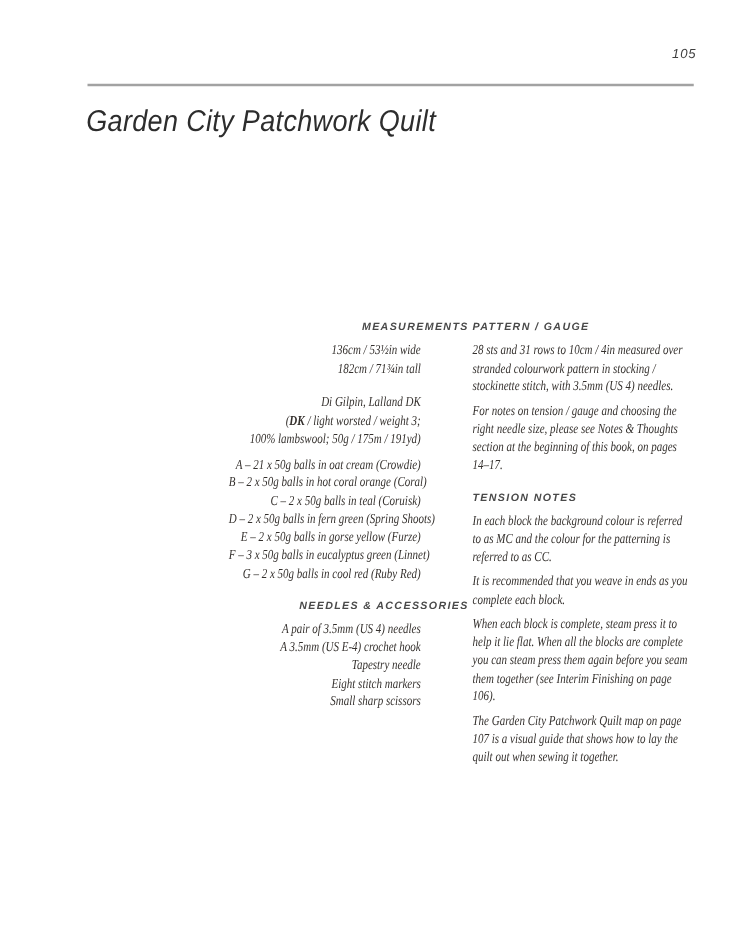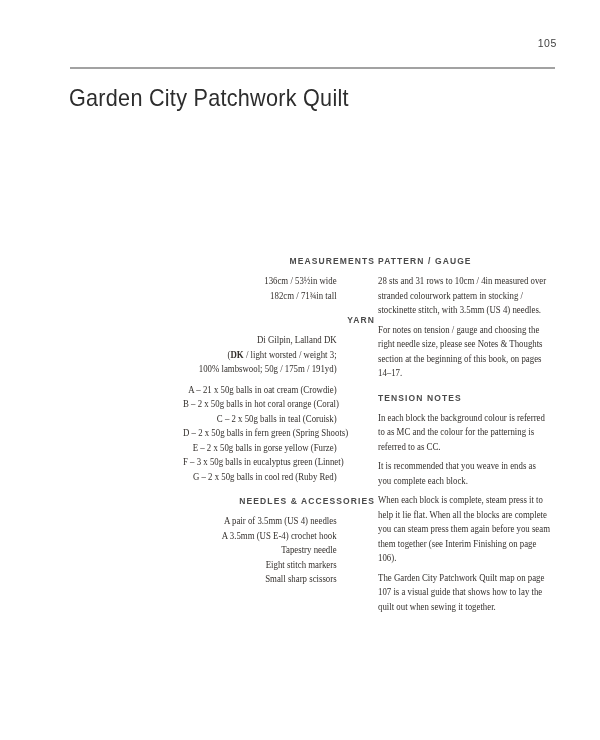--- a/index.html
+++ b/index.html
@@ -3,20 +3,21 @@
 <meta charset="utf-8">
 <style>
   html, body { margin: 0; padding: 0; background: #ffffff; }
   .page {
     position: relative;
     width: 600px;
     height: 740px;
     background: #ffffff;
     overflow: hidden;
     font-family: "Liberation Serif", serif;
+    font-style: italic;
   }
   .page-number {
     position: absolute;
     top: 37px;
     right: 43px;
     font-family: "Liberation Sans", sans-serif;
     font-size: 10.5px;
     letter-spacing: 0.6px;
     color: #3f3f3f;
   }
@@ -86,21 +87,20 @@
 
   <div class="col col-left">
 
     <div class="sec">
       <div class="sec-heading">MEASUREMENTS</div>
       <div class="line">136cm / 53½in wide</div>
       <div class="line">182cm / 71¾in tall</div>
     </div>
 
     <div class="sec">
-      <div class="sec-heading">YARN</div>
       <div class="line">Di Gilpin, Lalland DK</div>
       <div class="line"><span>(</span><span class="b">DK</span><span> / light worsted / weight 3;</span></div>
       <div class="line">100% lambswool; 50g / 175m / 191yd)</div>
       <div class="yarn-list">
         <div class="line">A – 21 x 50g balls in oat cream (Crowdie)</div>
         <div class="line">B – 2 x 50g balls in hot coral orange (Coral)</div>
         <div class="line">C – 2 x 50g balls in teal (Coruisk)</div>
         <div class="line">D – 2 x 50g balls in fern green (Spring Shoots)</div>
         <div class="line">E – 2 x 50g balls in gorse yellow (Furze)</div>
         <div class="line">F – 3 x 50g balls in eucalyptus green (Linnet)</div>

